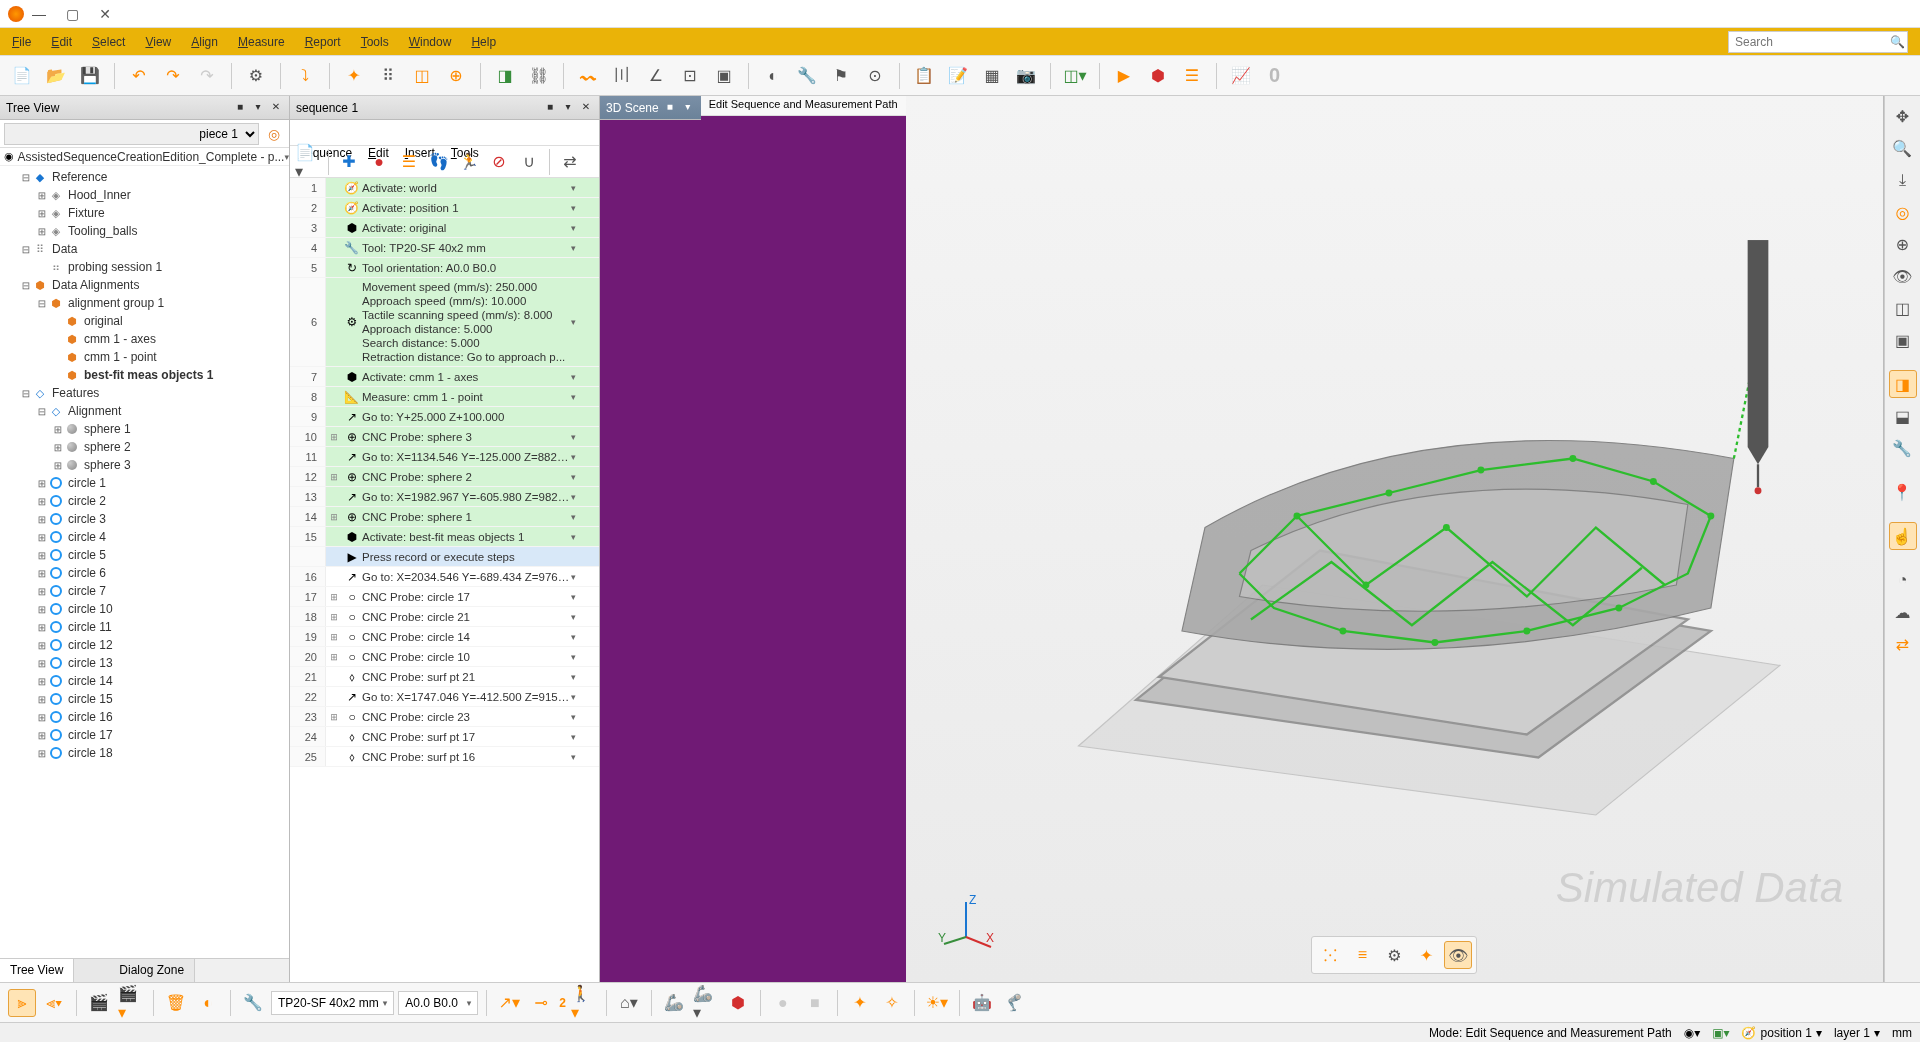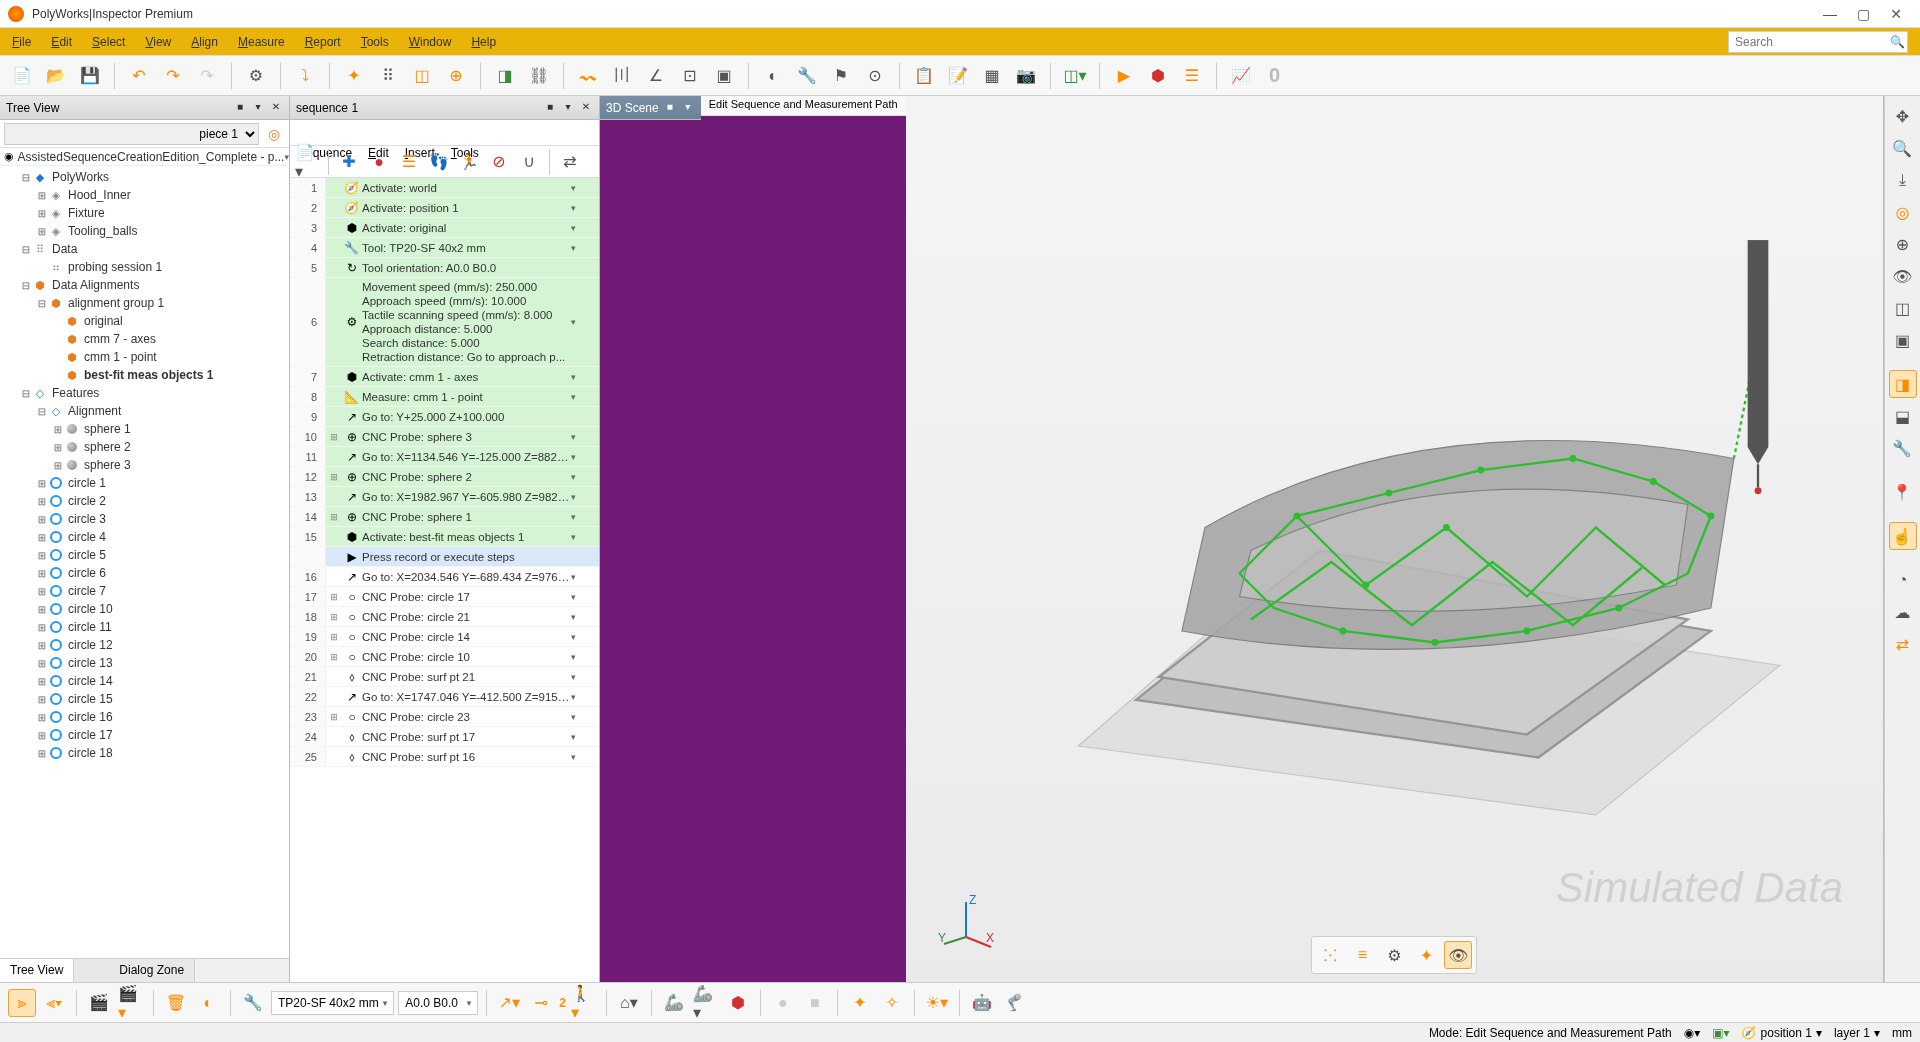--- a/index.html
+++ b/index.html
@@ -87,21 +87,20 @@
 .status-bar .spacer { flex: 1; }
 
 .i-circle{width:12px;height:12px;border:2px solid #2196f3;border-radius:50%;display:inline-block;}
 .i-sphere{width:10px;height:10px;background:radial-gradient(circle at 30% 30%,#ccc,#888);border-radius:50%;display:inline-block;}
 </style>
 </head>
 <body>
 
 <div class="title-bar">
   <div class="app-icon"></div>
-  <div class="title">PolyWorks|Inspector Premium</div>
   <div class="win-controls">
     <span>—</span>
     <span>▢</span>
     <span>✕</span>
   </div>
 </div>
 
 <div class="menu-bar">
   <div class="menu-item"><span class="ul">F</span>ile</div>
   <div class="menu-item"><span class="ul">E</span>dit</div>
@@ -182,21 +181,21 @@
     </div>
     <div class="tree-row" style="background:#fff;border-bottom:1px solid #eee">
       <span class="tree-icon orange">◉</span>
       <span class="tree-label">AssistedSequenceCreationEdition_Complete - p...</span>
       <span style="margin-left:auto;font-size:9px;color:#666">▾</span>
     </div>
     <div class="tree-body" id="tree-body">
         <div class="tree-row" style="padding-left: 20px;">
           <span class="tree-toggle">⊟</span>
           <span class="tree-icon ic-ref">◆</span>
-          <span class="tree-label">PolyWorks</span>
+          <span class="tree-label">Reference</span>
         </div>
         <div class="tree-row" style="padding-left: 36px;">
           <span class="tree-toggle">⊞</span>
           <span class="tree-icon ic-mesh">◈</span>
           <span class="tree-label">Hood_Inner</span>
         </div>
         <div class="tree-row" style="padding-left: 36px;">
           <span class="tree-toggle">⊞</span>
           <span class="tree-icon ic-mesh">◈</span>
           <span class="tree-label">Fixture</span>
@@ -227,21 +226,21 @@
           <span class="tree-label">alignment group 1</span>
         </div>
         <div class="tree-row" style="padding-left: 52px;">
           <span class="tree-toggle"></span>
           <span class="tree-icon ic-align">⬢</span>
           <span class="tree-label">original</span>
         </div>
         <div class="tree-row" style="padding-left: 52px;">
           <span class="tree-toggle"></span>
           <span class="tree-icon ic-align">⬢</span>
-          <span class="tree-label">cmm 7 - axes</span>
+          <span class="tree-label">cmm 1 - axes</span>
         </div>
         <div class="tree-row" style="padding-left: 52px;">
           <span class="tree-toggle"></span>
           <span class="tree-icon ic-align">⬢</span>
           <span class="tree-label">cmm 1 - point</span>
         </div>
         <div class="tree-row" style="padding-left: 52px;">
           <span class="tree-toggle"></span>
           <span class="tree-icon ic-align">⬢</span>
           <span class="tree-label bold">best-fit meas objects 1</span>

